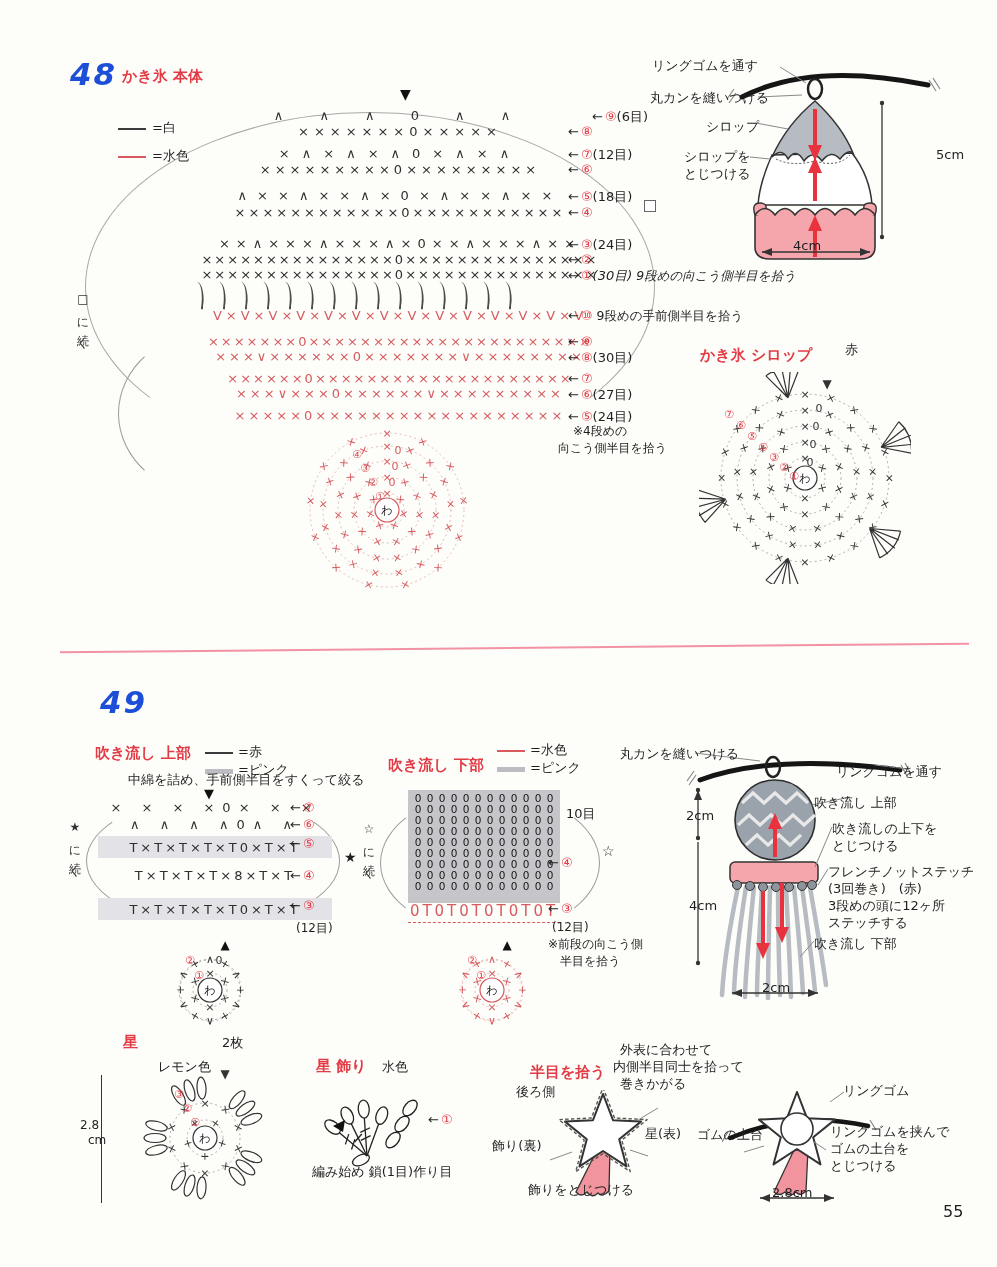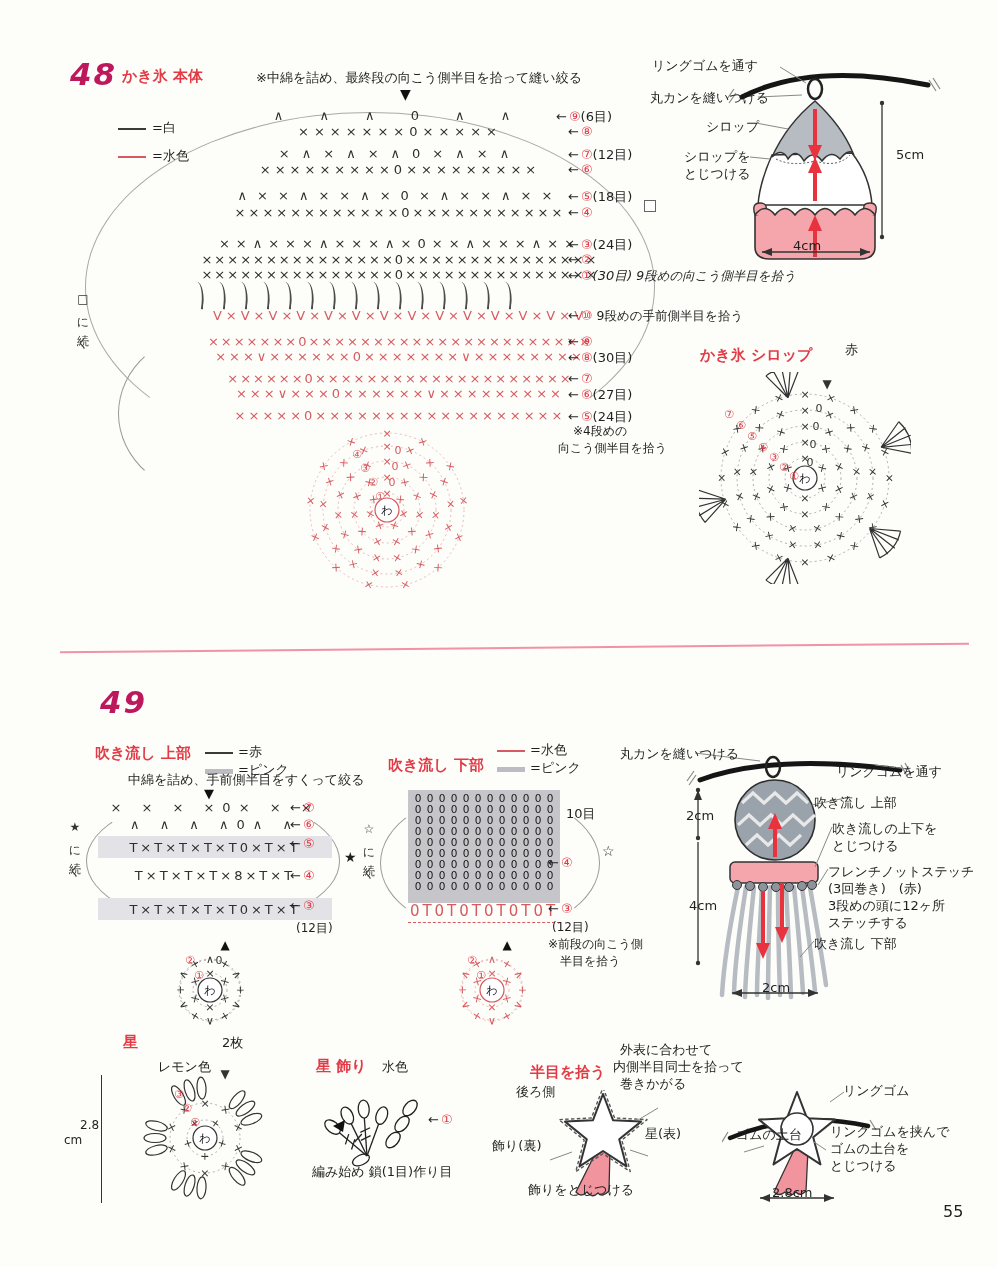--- a/index.html
+++ b/index.html
@@ -1,21 +1,21 @@
 <!DOCTYPE html>
 <html><head>
 <meta charset="utf-8">
 <style>
   html,body{margin:0;padding:0;background:#888}
   #page{position:relative;width:997px;height:1267px;margin:0 auto;background:#fdfdfa;
         font-family:"DejaVu Sans",sans-serif;color:#222;overflow:hidden}
   .lbl{position:absolute;font-size:13px;white-space:nowrap;line-height:1.3;color:#1f1f1f}
   .t12{font-size:12px}.t14{font-size:14px}.t15{font-size:15px}.t16{font-size:16px}
   .red{color:#e23b46}.bold{font-weight:bold}
-  .num-big{position:absolute;font-size:31px;font-weight:bold;font-style:italic;color:#be185d;letter-spacing:2px}
+  .num-big{position:absolute;font-size:31px;font-weight:bold;font-style:italic;color:#1d4ed8;letter-spacing:2px}
   .crow{position:absolute;text-align:center;font-size:13px;color:#2e2e2e;white-space:nowrap}
   .crow.redrow{color:#d65a5e}
   .crow.bandrow{background:#e3e3e7;padding:4px 0 3px}
   .rlbl{position:absolute;font-size:13px;white-space:nowrap;color:#1f1f1f}
   .rlbl .arr{margin-right:3px;letter-spacing:-1px}
   .rlbl .cnum{color:#e23b46}
   .rlbl .rn{font-size:12.5px;margin-left:4px}
   .cnum{color:#e23b46}
   .vtext{position:absolute;writing-mode:vertical-rl;font-size:12px;color:#333;letter-spacing:3px;white-space:nowrap}
   .swatch{position:absolute;width:28px;height:2px;background:#3a3a3a}
@@ -39,36 +39,35 @@
   .mline-v{position:absolute;width:0;border-left:1.3px solid #333}
   .icon{position:absolute;color:#111}
 </style>
 </head>
 <body>
 
 <div id="page">
 
   <div class="num-big" style="left:70px;top:56px">48</div>
   <div class="lbl red bold t15" style="left:122px;top:67px">かき氷 本体</div>
-  <div class="lbl" style="left:256px;top:70px">※中綿を詰め、最終段の向こう側半目を拾って縫い絞る</div>
   <div class="icon" style="left:400px;top:86px;font-size:14px">▼</div>
 
   <div class="swatch" style="left:118px;top:128px"></div>
   <div class="lbl" style="left:152px;top:120px">=白</div>
   <div class="swatch redl" style="left:118px;top:156px"></div>
   <div class="lbl" style="left:152px;top:148px">=水色</div>
 
   <div class="curve balloon" style="left:85px;top:112px;width:568px;height:348px"></div>
   <div class="curve leftonly" style="left:118px;top:330px;width:190px;height:165px"></div>
   <div class="sq" style="left:644px;top:200px"></div>
   <div class="vtext" style="left:74px;top:292px">□に続く</div>
 
   <div id="rows48">
       <div class="crow" style="left: 100px; top: 108px; width: 600px; letter-spacing: 16px;">∧ ∧ ∧ 0 ∧ ∧</div>
-      <div class="rlbl" style="left: 556px; top: 108px;"><span class="arr">←</span><span class="cnum">⑨</span><span>(6目)</span></div>
+      <div class="rlbl" style="left: 592px; top: 108px;"><span class="arr">←</span><span class="cnum">⑨</span><span>(6目)</span></div>
       <div class="crow" style="left: 100px; top: 124px; width: 600px; letter-spacing: 5px;">×××××××0×××××</div>
       <div class="rlbl" style="left: 568px; top: 124px;"><span class="arr">←</span><span class="cnum">⑧</span></div>
       <div class="crow" style="left: 100px; top: 146px; width: 600px; letter-spacing: 12px;">×∧×∧×∧0×∧×∧</div>
       <div class="rlbl" style="left: 568px; top: 146px;"><span class="arr">←</span><span class="cnum">⑦</span><span>(12目)</span></div>
       <div class="crow" style="left: 100px; top: 162px; width: 600px; letter-spacing: 4px;">×××××××××0×××××××××</div>
       <div class="rlbl" style="left: 568px; top: 162px;"><span class="arr">←</span><span class="cnum">⑥</span></div>
       <div class="crow" style="left: 100px; top: 188px; width: 600px; letter-spacing: 10px;">∧××∧××∧×0×∧××∧××</div>
       <div class="rlbl" style="left: 568px; top: 188px;"><span class="arr">←</span><span class="cnum">⑤</span><span>(18目)</span></div>
       <div class="crow" style="left: 100px; top: 205px; width: 600px; letter-spacing: 3px;">××××××××××××0×××××××××××</div>
       <div class="rlbl" style="left: 568px; top: 205px;"><span class="arr">←</span><span class="cnum">④</span></div>
@@ -323,21 +322,21 @@
       <circle cx="252" cy="182" r="2.2" fill="#333"></circle>
     <path d="M132,197 L240,197" stroke="#333" stroke-width="1.3"></path>
     <polygon points="132,197 142,193 142,201" fill="#333"></polygon>
       <polygon points="240,197 230,193 230,201" fill="#333"></polygon>
   </svg>
   <div class="lbl" style="left:652px;top:58px">リングゴムを通す</div>
   <div class="lbl" style="left:650px;top:90px">丸カンを縫いつける</div>
   <div class="lbl" style="left:706px;top:119px">シロップ</div>
   <div class="lbl" style="left:684px;top:149px">シロップを</div>
   <div class="lbl" style="left:684px;top:166px">とじつける</div>
-  <div class="lbl" style="left:896px;top:147px">5cm</div>
+  <div class="lbl" style="left:936px;top:147px">5cm</div>
   <div class="lbl" style="left:793px;top:238px">4cm</div>
 
   <div class="lbl red bold t15" style="left:700px;top:346px">かき氷 シロップ</div>
   <div class="lbl" style="left:845px;top:342px">赤</div>
   <div class="motif" style="left:699px;top:372px"><svg width="212" height="212" viewBox="-106 -106 212 212">
         <circle r="20" fill="none" stroke="#9b9b9b" stroke-width="0.8" stroke-dasharray="2 3"></circle>
         <circle r="36" fill="none" stroke="#9b9b9b" stroke-width="0.8" stroke-dasharray="2 3"></circle>
         <circle r="52" fill="none" stroke="#9b9b9b" stroke-width="0.8" stroke-dasharray="2 3"></circle>
         <circle r="68" fill="none" stroke="#9b9b9b" stroke-width="0.8" stroke-dasharray="2 3"></circle>
         <circle r="84" fill="none" stroke="#9b9b9b" stroke-width="0.8" stroke-dasharray="2 3"></circle>
@@ -800,21 +799,21 @@
   <div class="lbl" style="left:814px;top:936px">吹き流し 下部</div>
   <div class="lbl" style="left:686px;top:808px">2cm</div>
   <div class="lbl" style="left:689px;top:898px">4cm</div>
   <div class="lbl" style="left:762px;top:980px">2cm</div>
 
   <div class="lbl red bold t15" style="left:123px;top:1033px">星</div>
   <div class="lbl" style="left:158px;top:1059px">レモン色</div>
   <div class="lbl" style="left:222px;top:1035px">2枚</div>
   <div class="mline-v" style="left:101px;top:1075px;height:128px"></div>
   <div class="lbl t12" style="left:80px;top:1118px">2.8</div>
-  <div class="lbl t12" style="left:64px;top:1133px">cm</div>
+  <div class="lbl t12" style="left:88px;top:1133px">cm</div>
   <div class="motif" style="left:130px;top:1063px"><svg width="150" height="150" viewBox="-75 -75 150 150">
         <circle r="18" fill="none" stroke="#9b9b9b" stroke-width="0.8" stroke-dasharray="2 3"></circle>
         <circle r="35" fill="none" stroke="#9b9b9b" stroke-width="0.8" stroke-dasharray="2 3"></circle>
         <g transform="rotate(36)">
           <text y="-18" text-anchor="middle" dominant-baseline="central" font-size="11" fill="#333333">+</text>
         </g>
         <g transform="rotate(108)">
           <text y="-18" text-anchor="middle" dominant-baseline="central" font-size="11" fill="#333333">+</text>
         </g>
         <g transform="rotate(180)">
@@ -966,20 +965,20 @@
     <g transform="translate(75,52)">
       <path d="M0,-40 L10,-13.8 L38,-12.4 L16.2,5.3 L23.5,32.4 L0,17 L-23.5,32.4 L-16.2,5.3 L-38,-12.4 L-10,-13.8 Z" fill="#ffffff" stroke="#333" stroke-width="2" stroke-linejoin="round"></path>
       <circle r="16" cy="-3" fill="#ffffff" stroke="#333" stroke-width="1.6"></circle>
     </g>
     <path d="M108,22 L122,12 M42,66 L22,72 M92,62 L104,70" stroke="#888" stroke-width="1" fill="none"></path>
     <path d="M38,118 L112,118" stroke="#333" stroke-width="1.3"></path>
     <polygon points="38,118 48,114 48,122" fill="#333"></polygon>
       <polygon points="112,118 102,114 102,122" fill="#333"></polygon>
   </svg>
   <div class="lbl" style="left:843px;top:1083px">リングゴム</div>
-  <div class="lbl" style="left:736px;top:1127px">ゴムの土台</div>
+  <div class="lbl" style="left:697px;top:1127px">ゴムの土台</div>
   <div class="lbl" style="left:830px;top:1124px">リングゴムを挟んで</div>
   <div class="lbl" style="left:830px;top:1141px">ゴムの土台を</div>
   <div class="lbl" style="left:830px;top:1158px">とじつける</div>
   <div class="lbl" style="left:772px;top:1185px">2.8cm</div>
 
   <div class="lbl t16" style="left:943px;top:1202px">55</div>
 </div>
 
 </body></html>

